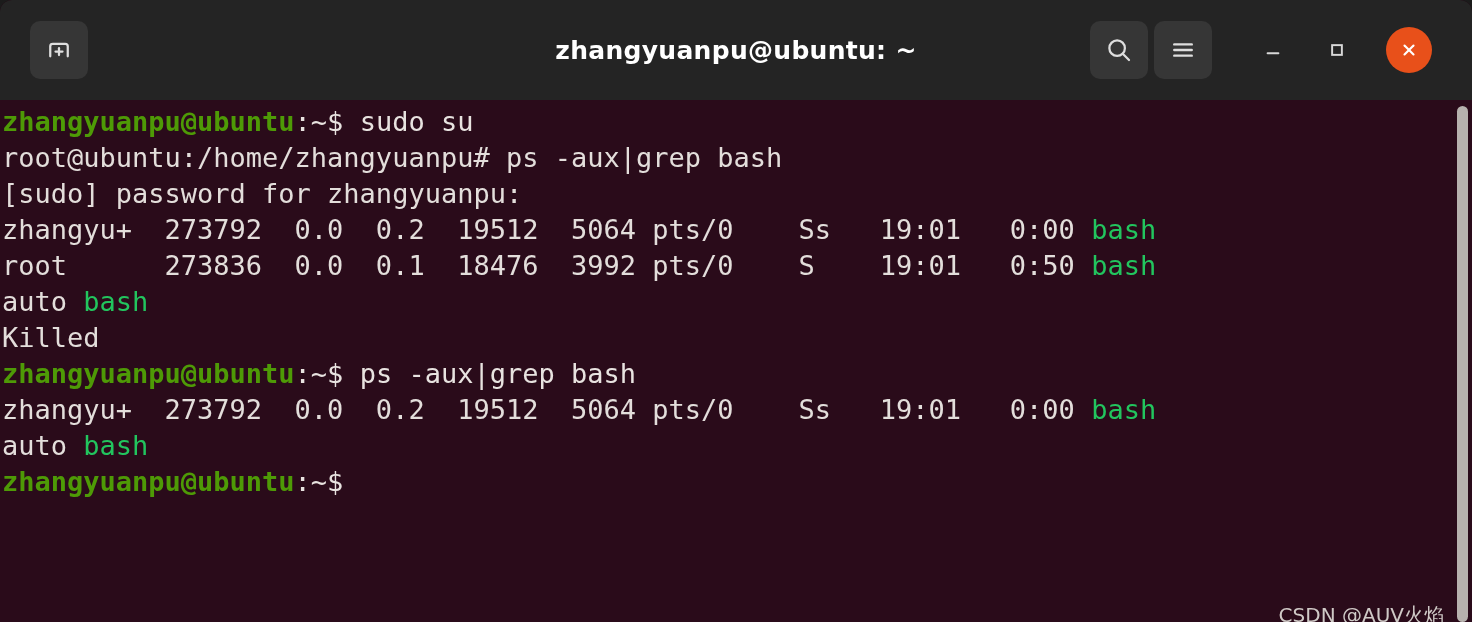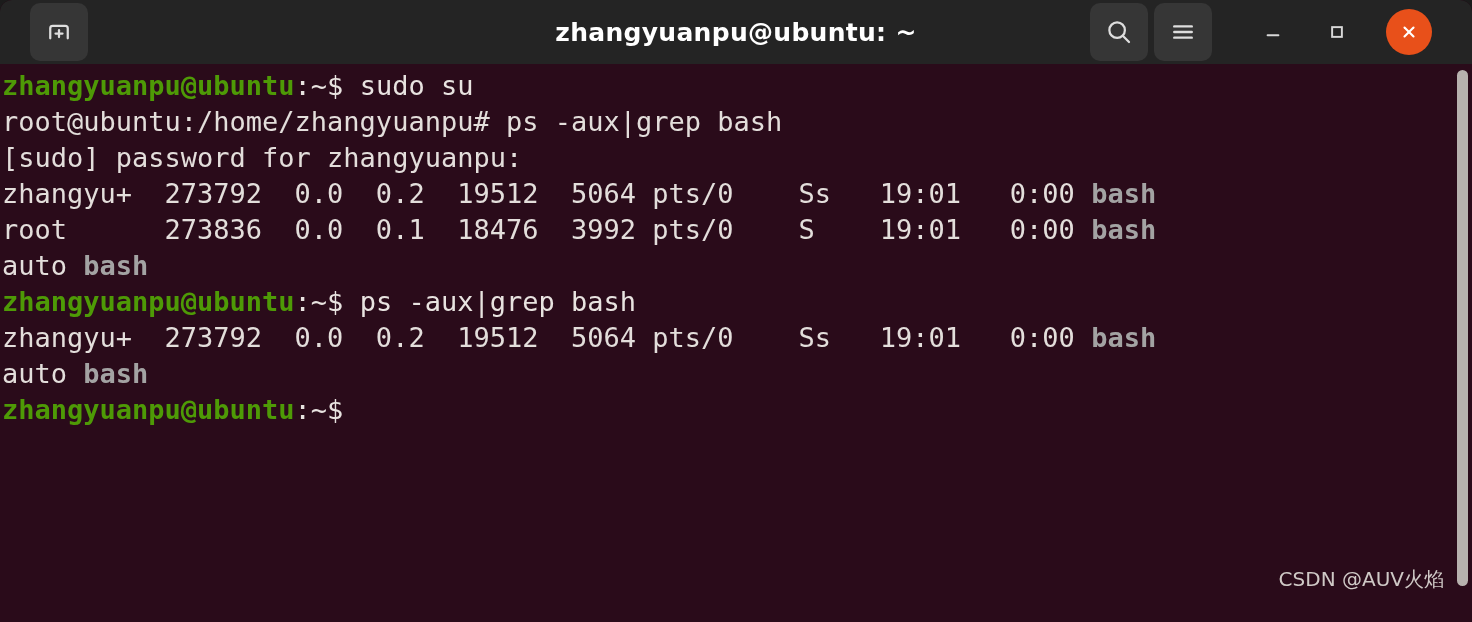--- a/index.html
+++ b/index.html
@@ -13,21 +13,21 @@
     position: relative;
     width: 1472px; height: 622px;
     background: #2a0b1a;
     border-radius: 12px 12px 0 0;
     overflow: hidden;
   }
 
   
   #titlebar {
     position: relative;
-    height: 64px;
+    height: 100px;
     background: #242424;
     border-radius: 12px 12px 0 0;
     display: flex;
     align-items: center;
     padding: 0 30px;
   }
   .tb-btn {
     width: 58px; height: 58px;
     border-radius: 10px;
     background: #363636;
@@ -84,21 +84,21 @@
     height: 36px;
     line-height: 36px;
     font-size: 27px;
     letter-spacing: 0px;
     white-space: pre;
     color: #e3dedb;
     font-family: "DejaVu Sans Mono", monospace;
   }
   .c-green  { color: #4e9a06; font-weight: bold; }
   .c-white  { color: #e8e3e0; }
-  .c-red    { color: #a3a3a3; font-weight: bold; }
+  .c-red    { color: #22c55e; }
   .c-plain  { color: #e3dedb; }
 
   
   #scrollbar-track {
     position: absolute;
     right: 0; top: 0;
     width: 20px; height: 534px;
     background: #2a0b1a;
   }
   #scrollbar-thumb {
@@ -177,22 +177,23 @@
 
     </div>
   </div>
 
   <div id="terminal">
     <div id="lines-container">
         <div class="line"><span class="c-green">zhangyuanpu@ubuntu</span><span class="c-white">:~$ sudo su</span></div>
         <div class="line"><span class="c-plain">root@ubuntu:/home/zhangyuanpu# ps -aux|grep bash</span></div>
         <div class="line"><span class="c-plain">[sudo] password for zhangyuanpu:</span></div>
         <div class="line"><span class="c-plain">zhangyu+  273792  0.0  0.2  19512  5064 pts/0    Ss   19:01   0:00 </span><span class="c-red">bash</span></div>
-        <div class="line"><span class="c-plain">root      273836  0.0  0.1  18476  3992 pts/0    S    19:01   0:00 </span><span class="c-red">bash</span></div>
+        <div class="line"><span class="c-plain">root      273836  0.0  0.1  18476  3992 pts/0    S    19:01   0:50 </span><span class="c-red">bash</span></div>
         <div class="line"><span class="c-plain">auto </span><span class="c-red">bash</span></div>
+        <div class="line"><span class="c-plain">Killed</span></div>
         <div class="line"><span class="c-green">zhangyuanpu@ubuntu</span><span class="c-white">:~$ ps -aux|grep bash</span></div>
         <div class="line"><span class="c-plain">zhangyu+  273792  0.0  0.2  19512  5064 pts/0    Ss   19:01   0:00 </span><span class="c-red">bash</span></div>
         <div class="line"><span class="c-plain">auto </span><span class="c-red">bash</span></div>
         <div class="line"><span class="c-green">zhangyuanpu@ubuntu</span><span class="c-white">:~$ </span></div>
       </div>
 
     <div id="scrollbar-track">
       <div id="scrollbar-thumb"></div>
     </div>
 

